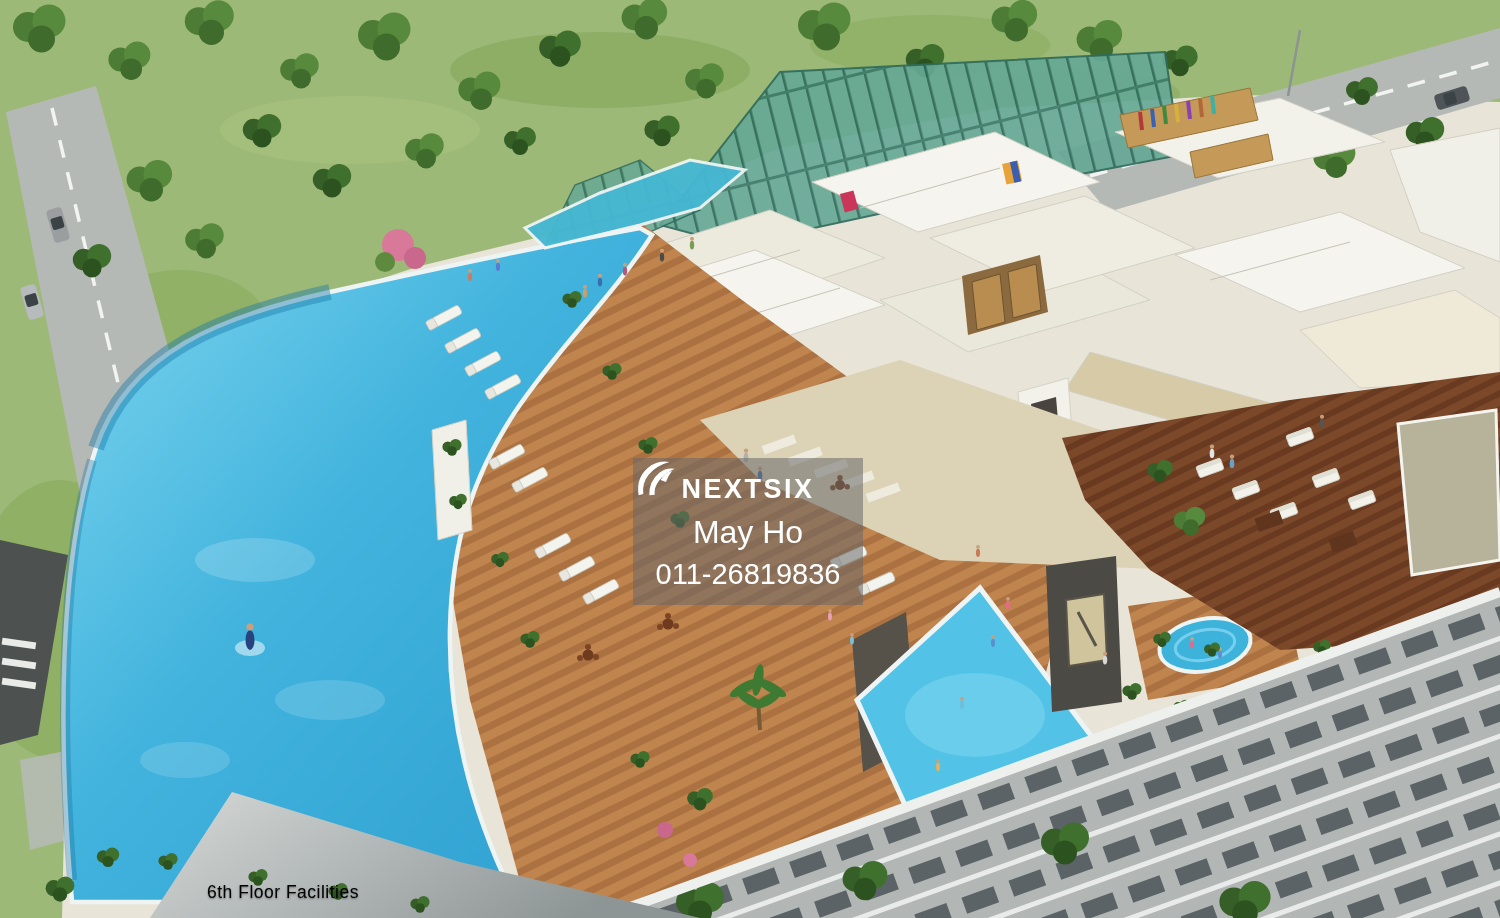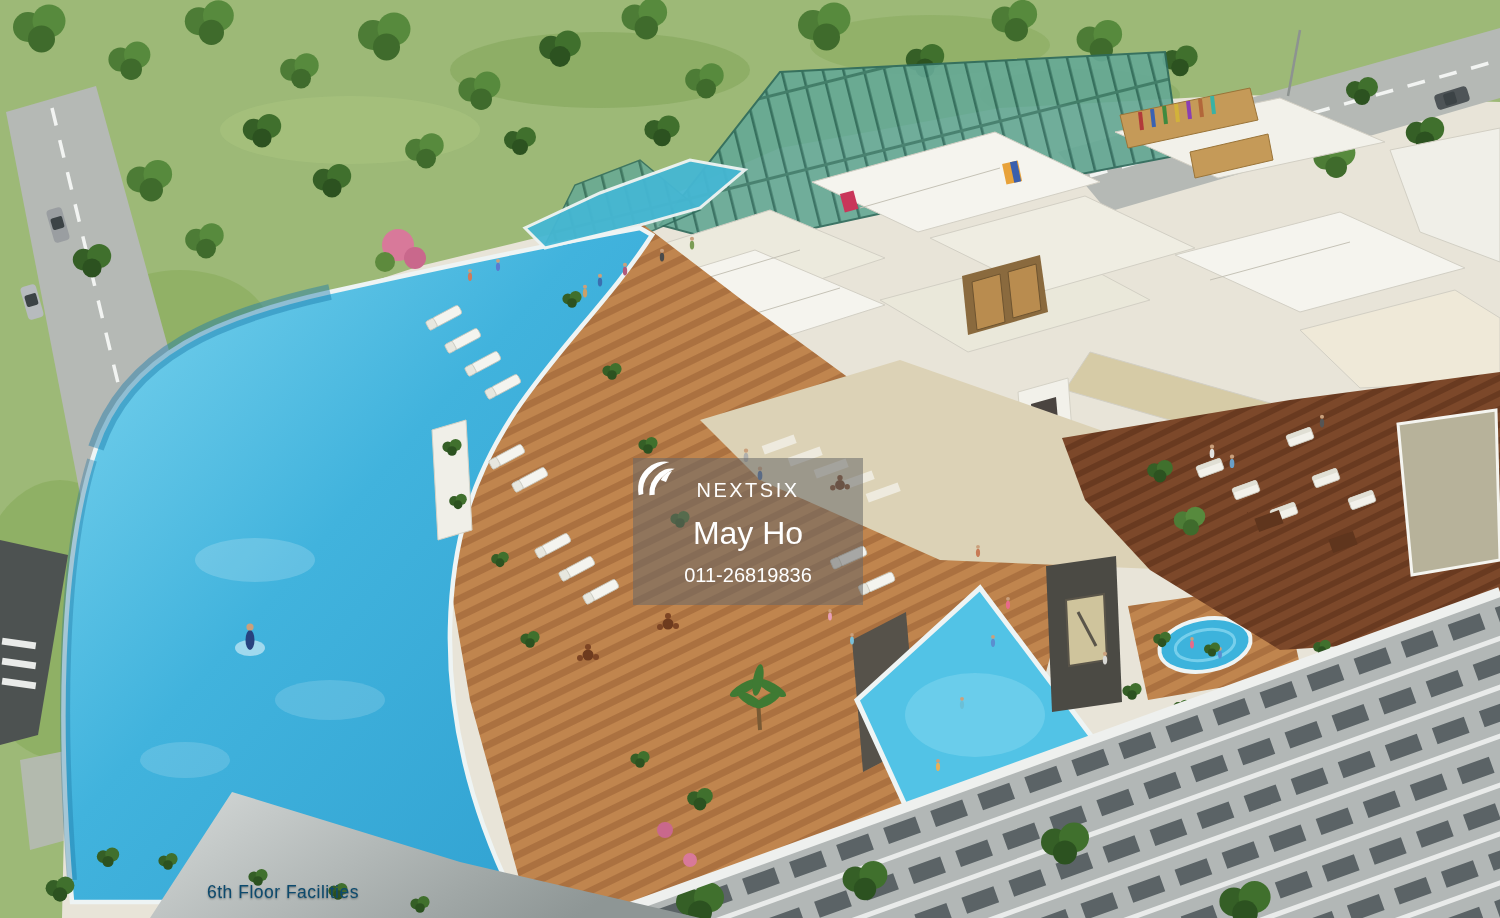--- a/index.html
+++ b/index.html
@@ -9,26 +9,26 @@
   }
   .stage svg{position:absolute;inset:0;display:block;}
   .watermark{
     position:absolute;left:633px;top:458px;width:230px;height:147px;
     background:rgba(104,104,104,0.55);
     display:flex;flex-direction:column;align-items:center;justify-content:space-evenly;
     color:#fff;text-align:center;padding:4px 0;box-sizing:border-box;
   }
   .brand-row{display:flex;align-items:center;gap:4px;margin-top:2px;}
   .brand-logo{width:46px;height:40px;flex:0 0 auto;}
-  .brand-name{font-size:20px;font-weight:normal;letter-spacing:2.5px;line-height:1;}
+  .brand-name{font-size:27px;font-weight:bold;letter-spacing:2.5px;line-height:1;}
   .agent-name{font-size:32px;line-height:1;}
-  .agent-phone{font-size:20px;line-height:1;}
+  .agent-phone{font-size:29px;line-height:1;}
   .floor-caption{
     position:absolute;left:207px;top:882px;
-    font-size:17.5px;color:#0c4a6e;letter-spacing:0.5px;
+    font-size:17.5px;color:#000000;letter-spacing:0.5px;
     text-shadow:0 1px 2px rgba(60,65,64,0.6);
   }
 </style>
 </head>
 <body>
 
 <div class="stage">
 
 <svg viewBox="0 0 1500 918" width="1500" height="918">
   <defs>

